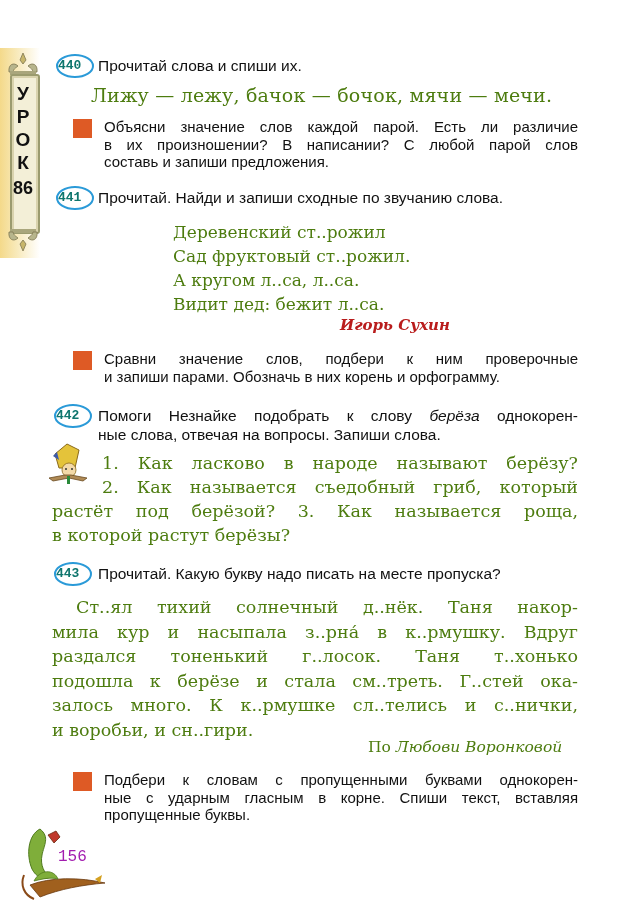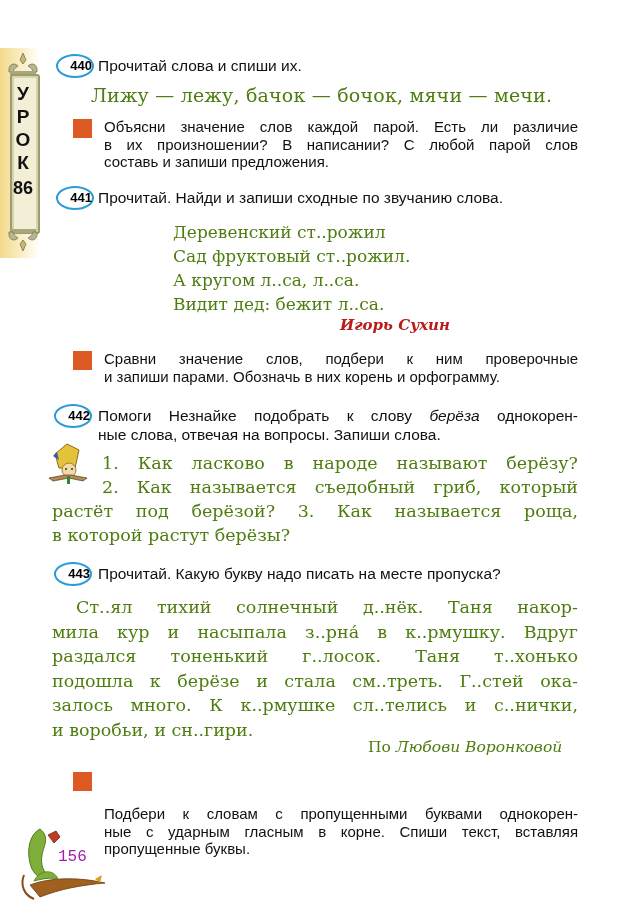--- a/index.html
+++ b/index.html
@@ -28,22 +28,22 @@
     line-height:23px; color:#111;
   }
   .banner-num {
     position:absolute; left:-2px; top:126px; width:38px; text-align:center;
     font-family:"Liberation Sans", sans-serif; font-weight:bold; font-size:18px; color:#111;
   }
 
   
   .ex-num {
     position:absolute; width:38px; height:24px; border:2.5px solid #2a9ad8; border-radius:50%;
-    box-sizing:border-box; text-align:right; line-height:19px;
-    font-family:Liberation Sans, sans-serif; font-weight:bold; font-size:13px; color:#000000;
+    box-sizing:border-box; text-align:left; line-height:19px;
+    font-family:Liberation Mono, monospace; font-weight:bold; font-size:13px; color:#0f766e;
   }
   .instr { position:absolute; font-family:"Liberation Sans", sans-serif; font-size:15.5px; color:#111; line-height:19px; }
   .task-sq { position:absolute; width:19px; height:19px; background:#de5a25; }
   .task-text { position:absolute; font-family:"Liberation Sans", sans-serif; font-size:15px; line-height:17.5px; color:#111; text-align:justify; }
   .body-serif { position:absolute; font-family:"DejaVu Serif", serif; color:#4d7c0f; }
   .line { display:block; white-space:nowrap; }
   .just { text-align:justify; text-align-last:justify; }
   .it { font-style:italic; }
   .author { position:absolute; font-family:"DejaVu Serif", serif; font-style:italic; font-weight:bold; font-size:15px; color:#b91c1c; }
 
@@ -137,21 +137,21 @@
   <span class="line just">раздался тоненький г..лосок. Таня т..хонько</span>
   <span class="line just">подошла к берёзе и стала см..треть. Г..стей ока-</span>
   <span class="line just">залось много. К к..рмушке сл..телись и с..нички,</span>
   <span class="line">и воробьи, и сн..гири.</span>
 </div>
 <div class="body-serif" style="left:368px; top:738px; font-size:15.5px;">
   <span>По </span><span class="it">Любови Воронковой</span>
 </div>
 
 <div class="task-sq" style="left:73px; top:772px;"></div>
-<div class="task-text" style="left:104px; top:771px; width:474px;margin-top:34px;">
+<div class="task-text" style="left:104px; top:771px; width:474px;">
   <span class="line just">Подбери к словам с пропущенными буквами однокорен-</span>
   <span class="line just">ные с ударным гласным в корне. Спиши текст, вставляя</span>
   <span class="line">пропущенные буквы.</span>
 </div>
 
 <svg class="corner-ornament" viewBox="0 0 110 80">
   <path d="M30 4 C18 10 16 30 22 44 C26 52 34 56 40 52 C34 48 30 40 32 30 C34 20 40 12 30 4 Z" fill="#7fae3a" stroke="#4f7a1e" stroke-width="1"></path>
   <path d="M38 10 L46 6 L50 12 L44 18 Z" fill="#c0392b" stroke="#6a2a10" stroke-width="0.8"></path>
   <path d="M20 60 C40 52 70 52 95 58 C72 60 50 64 30 72 Z" fill="#a0601e" stroke="#6a3a10" stroke-width="0.8"></path>
   <path d="M24 56 C30 44 44 44 48 54 C40 52 32 54 24 56 Z" fill="#7fae3a" stroke="#4f7a1e" stroke-width="0.8"></path>

